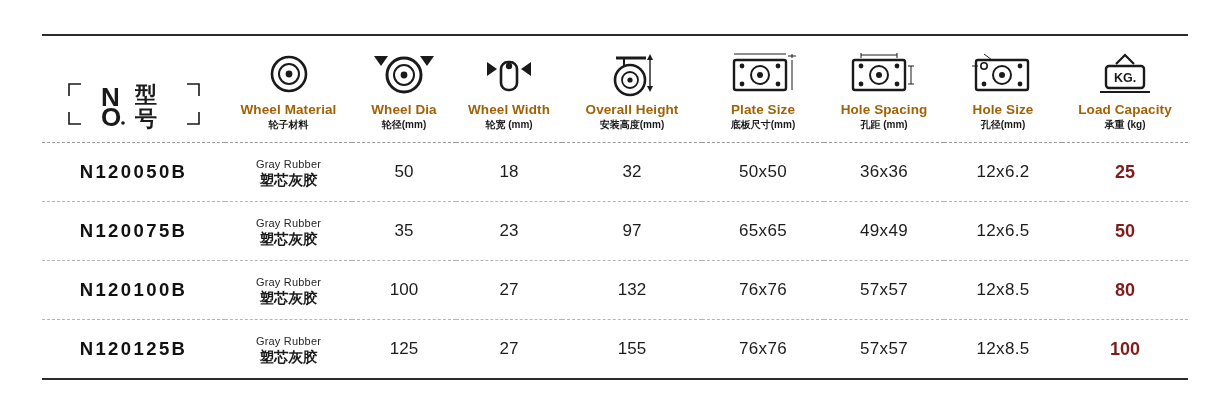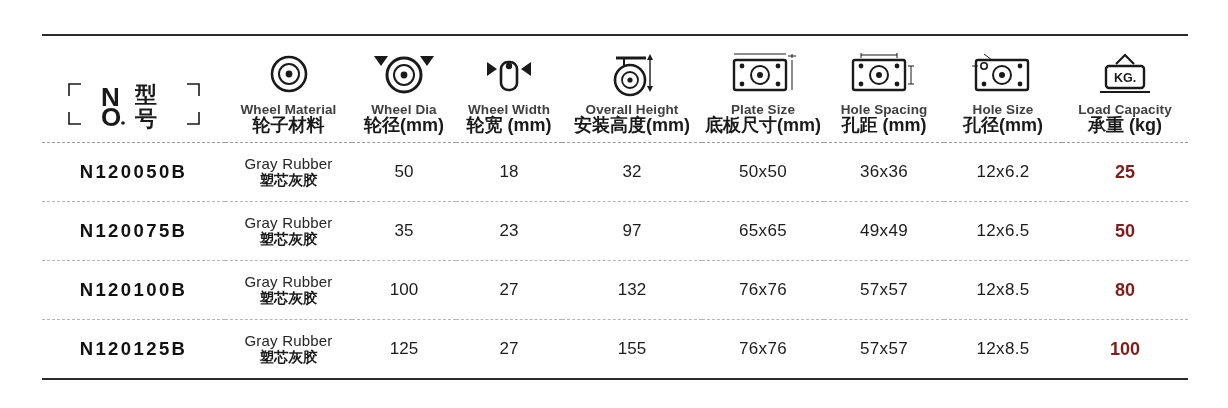--- a/index.html
+++ b/index.html
@@ -47,26 +47,26 @@
   .icon-wrap {
     height: 58px;
     display: flex;
     align-items: center;
     justify-content: center;
   }
   .hlabel-en {
     font-size: 13.5px;
     font-weight: bold;
     line-height: 15px;
-    color: #404040;
+    color: #a16207;
     letter-spacing: .1px;
     white-space: nowrap;
   }
   .hlabel-cn {
-    font-size: 18px;
+    font-size: 10px;
     font-weight: bold;
     line-height: 16px;
     color: #1a1a1a;
     white-space: nowrap;
   }
   
   tbody td {
     padding: 0;
     border-bottom: 1px dashed #b5b5b5;
     text-align: center;
@@ -80,21 +80,21 @@
     font-size: 18.5px;
     font-weight: bold;
     letter-spacing: 2.4px;
     color: #111;
     white-space: nowrap;
   }
   .mat {
     line-height: 16px;
   }
   .mat-en {
-    font-size: 15px;
+    font-size: 11px;
     color: #262626;
     letter-spacing: .2px;
   }
   .mat-cn {
     font-size: 14.5px;
     font-weight: bold;
     color: #1a1a1a;
   }
   .num {
     font-size: 17px;

